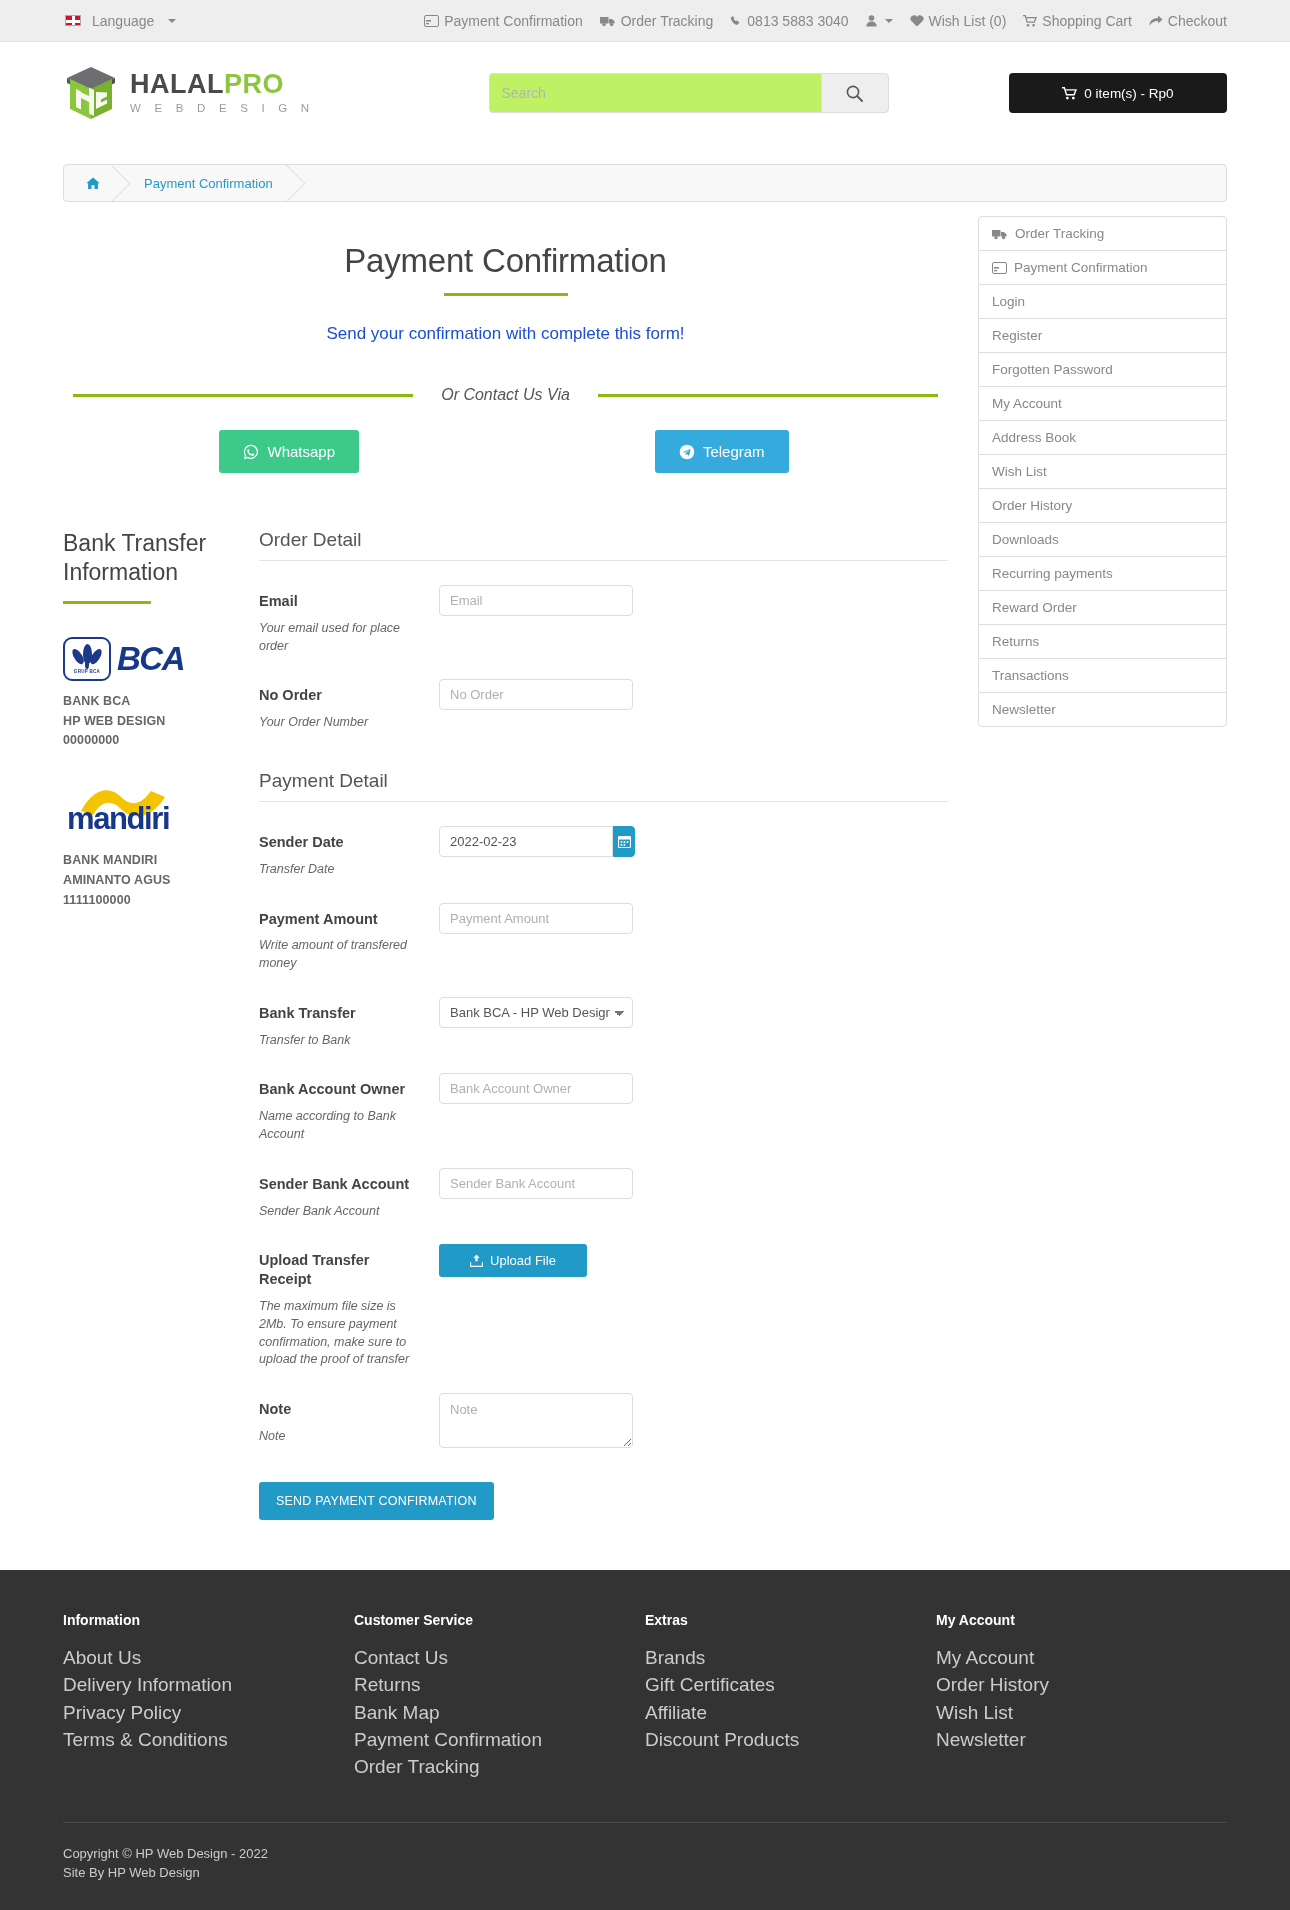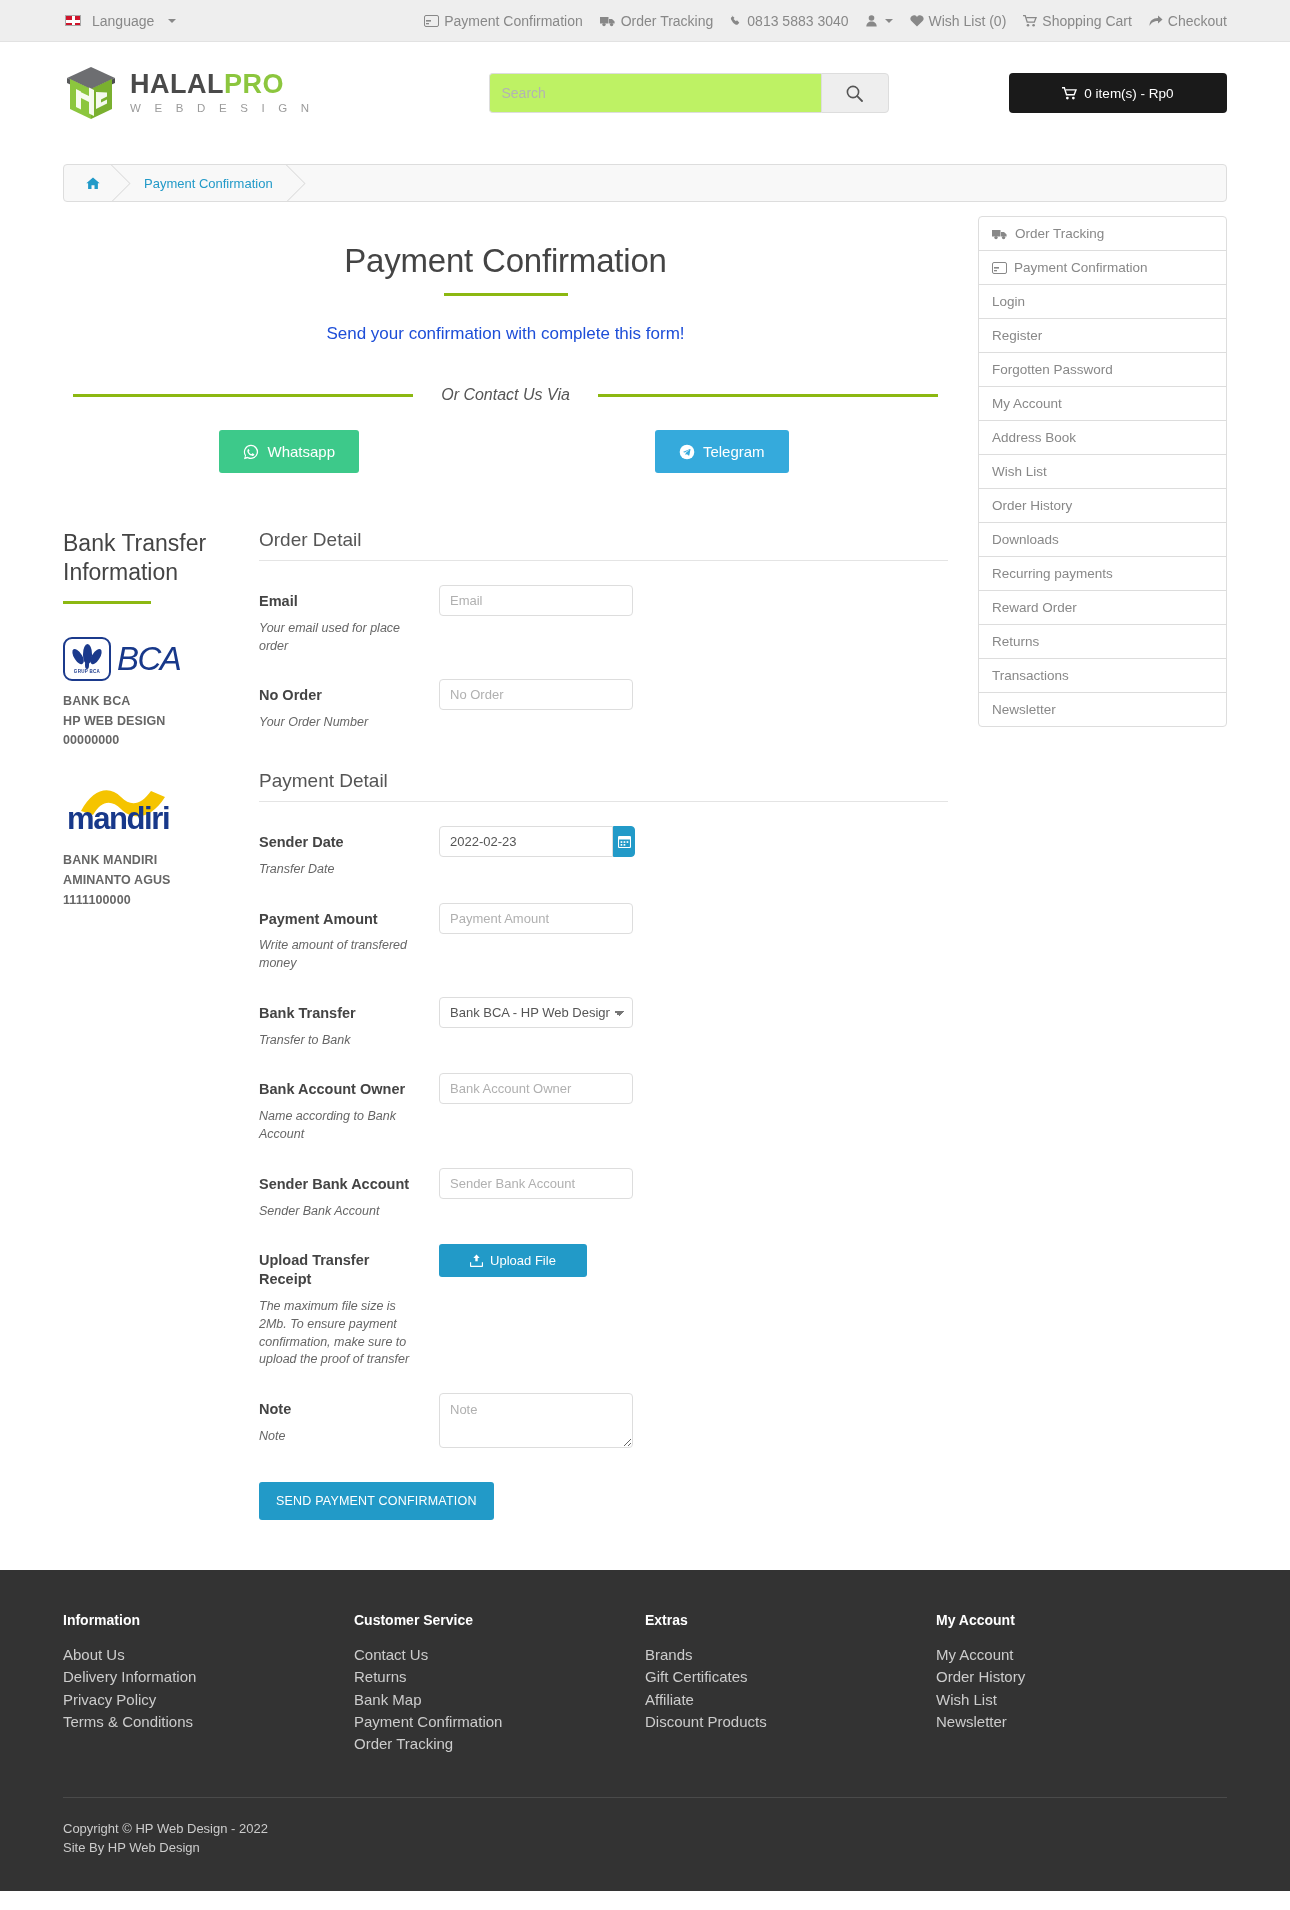--- a/index.html
+++ b/index.html
@@ -199,21 +199,21 @@
   }
   .bca-seal .p1 { width: 8px; height: 17px; left: 2px; top: 5px; transform: rotate(-32deg); }
   .bca-seal .p2 { width: 9px; height: 20px; left: 10.5px; top: 1px; }
   .bca-seal .p3 { width: 8px; height: 17px; right: 2px; top: 5px; transform: rotate(32deg); }
   .bca-seal .stem { width: 4px; height: 9px; left: 13px; bottom: 0; border-radius: 0; }
   .bca-seal .grup {
     font-size: 4.5px; color: #1b3a8c; font-weight: 700; letter-spacing: .3px;
     margin-top: 0px;
   }
   .bca-word {
-    font-size: 33px; font-weight: 400; font-style: italic; color: #17388a;
+    font-size: 33px; font-weight: 700; font-style: italic; color: #17388a;
     letter-spacing: -1.5px; font-family: "Liberation Sans", sans-serif;
   }
 
   
   .mandiri-logo { width: 140px; height: 52px; position: relative; }
   .mandiri-word {
     font-size: 31px; font-weight: 700; color: #17388a; letter-spacing: -1.4px;
     position: absolute; left: 4px; bottom: -2px;
     font-family: "Liberation Sans", sans-serif;
   }
@@ -288,21 +288,21 @@
   .side-list a:last-child { border-bottom: none; }
 
   
   .footer { background: #333333; margin-top: 50px; padding: 42px 0 0; }
   .footer-inner { width: 1164px; margin: 0 auto; display: flex; }
   .fcol { width: 25%; }
   .fcol h5 {
     color: #fff; font-size: 14px; font-weight: 700; margin-bottom: 18px;
   }
   .fcol a {
-    display: block; color: #ccc; font-size: 15px; text-decoration: none;
+    display: block; color: #ccc; font-size: 19px; text-decoration: none;
     line-height: 1.25; margin-bottom: 3.5px;
   }
   .footer-rule {
     width: 1164px; margin: 40px auto 0; border-top: 1px solid #4a4a4a;
   }
   .copyright {
     width: 1164px; margin: 0 auto; padding: 22px 0 34px;
     color: #ccc; font-size: 13px; line-height: 1.4;
   }
   .copyright a { color: #ccc; text-decoration: none; }

